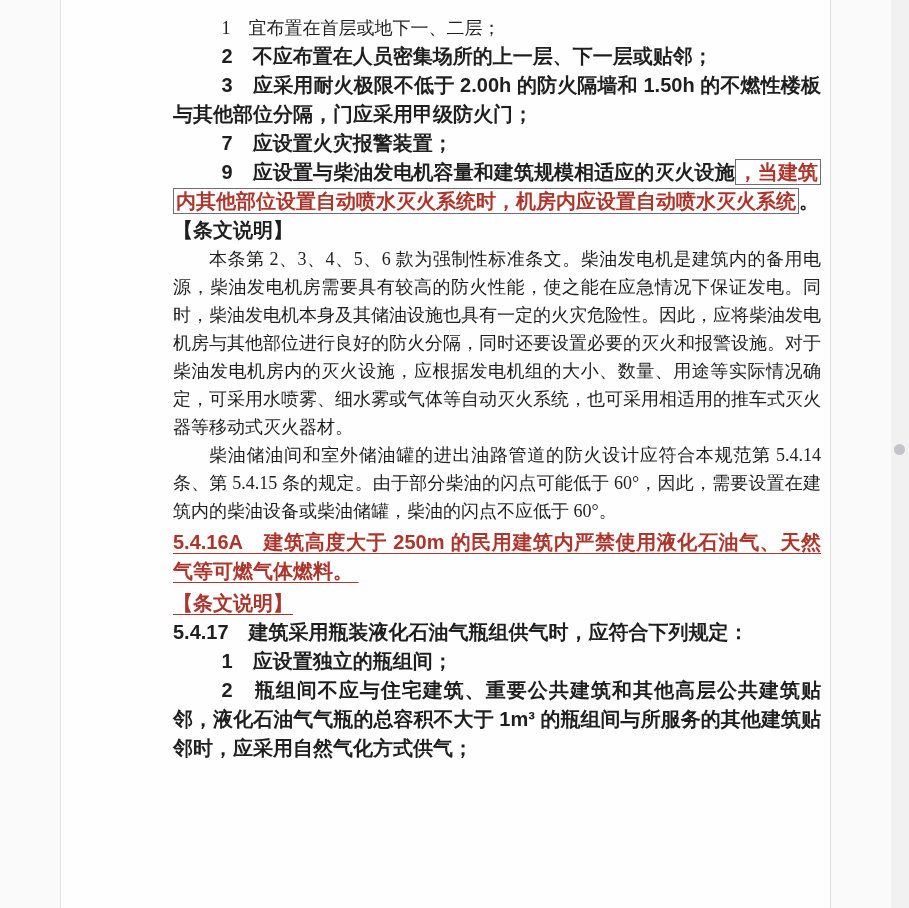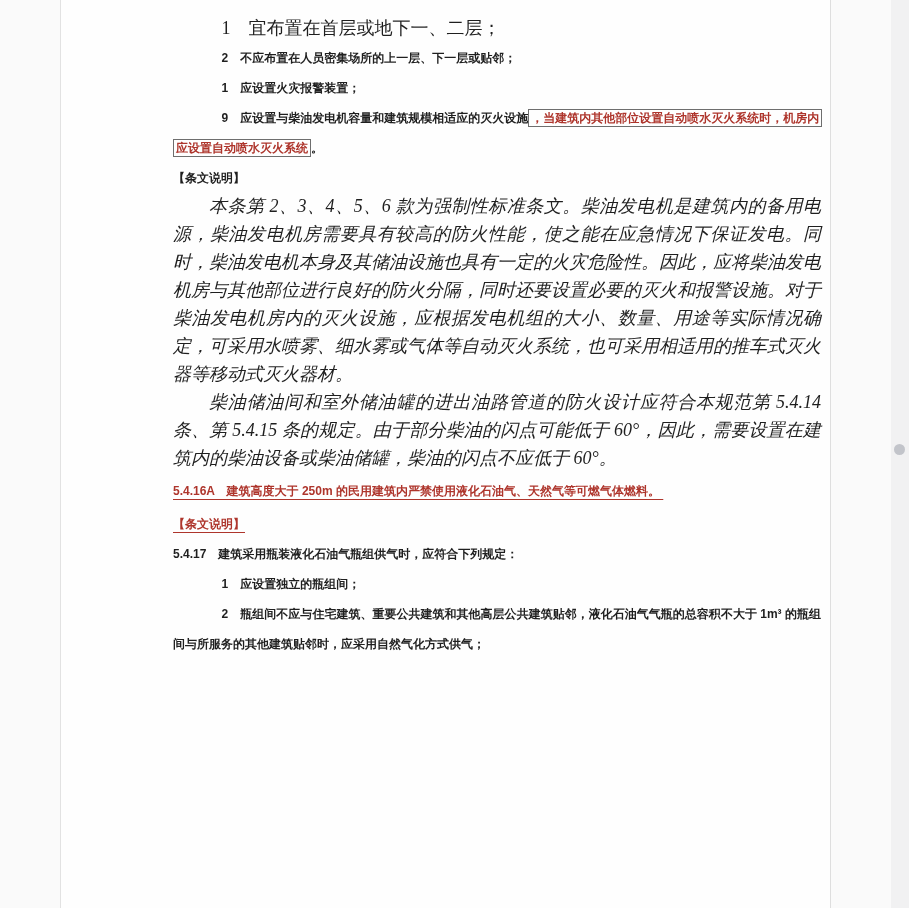--- a/index.html
+++ b/index.html
@@ -20,28 +20,28 @@
   }
   .para{
     margin:0;
     font-size:18px;
     line-height:28px;
     text-align:justify;
     color:#1f1f1f;
     font-family:"Liberation Serif","DejaVu Serif",serif;
   }
   .para.item{text-indent:2.7em;}
-  .para.indent{text-indent:2em;font-style:italic;}
+  .para.indent{text-indent:2em;}
   .para.plain{text-indent:0;}
   .para.gap{margin-top:3px;}
   .run{white-space:pre-wrap;}
   .run.bold{
     font-weight:bold;
     font-family:"Liberation Sans","DejaVu Sans",sans-serif;
-    font-size:12px;
+    font-size:20px;
   }
   .run.redbox{
     border:1px solid #6e6e6e;
     padding:1px 2px;
     -webkit-box-decoration-break:clone;
     box-decoration-break:clone;
   }
   .run.redline{
     text-decoration:underline;
     text-underline-offset:4px;
@@ -59,21 +59,22 @@
     background:#c2c4ca;
   }
 </style>
 </head>
 <body style="--red-annotation: #ae352c;">
 
 <div class="page">
   <div class="text-col" id="doc">
       <p class="para item"><span class="run normal">1　宜布置在首层或地下一、二层；</span></p>
       <p class="para item"><span class="run bold">2　不应布置在人员密集场所的上一层、下一层或贴邻；</span></p>
-      <p class="para item"><span class="run bold">1　应设置火灾报警装置；</span></p>
+      <p class="para item"><span class="run bold">3　应采用耐火极限不低于 2.00h 的防火隔墙和 1.50h 的不燃性楼板与其他部位分隔，门应采用甲级防火门；</span></p>
+      <p class="para item"><span class="run bold">7　应设置火灾报警装置；</span></p>
       <p class="para item"><span class="run bold">9　应设置与柴油发电机容量和建筑规模相适应的灭火设施</span><span class="run bold redbox">，当建筑内其他部位设置自动喷水灭火系统时，机房内应设置自动喷水灭火系统</span><span class="run bold">。</span></p>
       <p class="para plain"><span class="run bold">【条文说明】</span></p>
       <p class="para indent"><span class="run normal">本条第 2、3、4、5、6 款为强制性标准条文。柴油发电机是建筑内的备用电源，柴油发电机房需要具有较高的防火性能，使之能在应急情况下保证发电。同时，柴油发电机本身及其储油设施也具有一定的火灾危险性。因此，应将柴油发电机房与其他部位进行良好的防火分隔，同时还要设置必要的灭火和报警设施。对于柴油发电机房内的灭火设施，应根据发电机组的大小、数量、用途等实际情况确定，可采用水喷雾、细水雾或气体等自动灭火系统，也可采用相适用的推车式灭火器等移动式灭火器材。</span></p>
       <p class="para indent"><span class="run normal">柴油储油间和室外储油罐的进出油路管道的防火设计应符合本规范第 5.4.14 条、第 5.4.15 条的规定。由于部分柴油的闪点可能低于 60°，因此，需要设置在建筑内的柴油设备或柴油储罐，柴油的闪点不应低于 60°。</span></p>
       <p class="para plain gap"><span class="run bold redline">5.4.16A　建筑高度大于 250m 的民用建筑内严禁使用液化石油气、天然气等可燃气体燃料。 </span></p>
       <p class="para plain gap"><span class="run bold redline">【条文说明】</span></p>
       <p class="para plain"><span class="run bold">5.4.17　建筑采用瓶装液化石油气瓶组供气时，应符合下列规定：</span></p>
       <p class="para item"><span class="run bold">1　应设置独立的瓶组间；</span></p>
       <p class="para item"><span class="run bold">2　瓶组间不应与住宅建筑、重要公共建筑和其他高层公共建筑贴邻，液化石油气气瓶的总容积不大于 1m³ 的瓶组间与所服务的其他建筑贴邻时，应采用自然气化方式供气；</span></p>
     </div>

